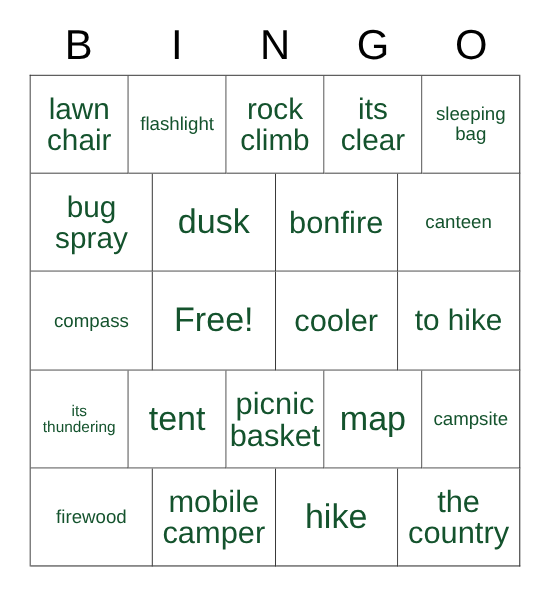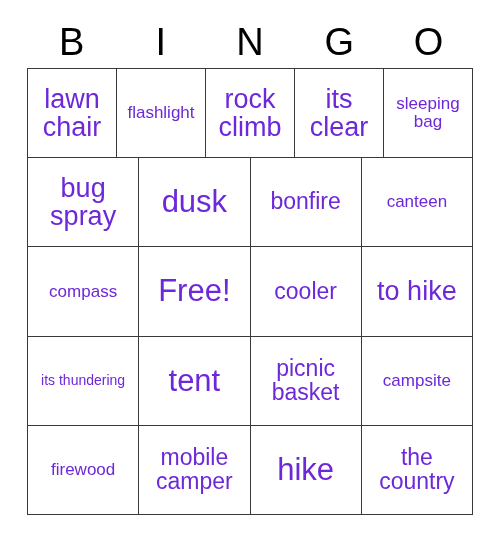--- a/index.html
+++ b/index.html
@@ -74,27 +74,27 @@
     align-items: center;
     justify-content: center;
     text-align: center;
     padding: 1px 2px;
     overflow: hidden;
   }
   .cell-text {
     display: block;
     width: 100%;
     line-height: 1.04;
-    color: #6d28d9;
+    color: #14532d;
     word-wrap: break-word;
   }
   
   .size-xl  { font-size: 31px; }
   .size-lg  { font-size: 27px; }
-  .size-md  { font-size: 23px; }
+  .size-md  { font-size: 28px; }
   .size-sm  { font-size: 17px; }
   .size-xs  { font-size: 14px; }
 </style>
 </head>
 <body style="background: rgb(255, 255, 255);">
 
 <div id="card">
 
   <div id="header-row">
     <div class="header-cell">
@@ -168,20 +168,23 @@
       <div class="grid-cell" style="background: rgb(255, 255, 255); border-right-color: rgb(58, 58, 58); border-bottom-color: rgb(58, 58, 58);">
         <span class="cell-text size-xs">its thundering</span>
       </div>
       <div class="grid-cell" style="background: rgb(255, 255, 255); border-right-color: rgb(58, 58, 58); border-bottom-color: rgb(58, 58, 58);">
         <span class="cell-text size-xl">tent</span>
       </div>
       <div class="grid-cell" style="background: rgb(255, 255, 255); border-right-color: rgb(58, 58, 58); border-bottom-color: rgb(58, 58, 58);">
         <span class="cell-text size-md">picnic basket</span>
       </div>
       <div class="grid-cell" style="background: rgb(255, 255, 255); border-right-color: rgb(58, 58, 58); border-bottom-color: rgb(58, 58, 58);">
+        <span class="cell-text size-xl">map</span>
+      </div>
+      <div class="grid-cell" style="background: rgb(255, 255, 255); border-right-color: rgb(58, 58, 58); border-bottom-color: rgb(58, 58, 58);">
         <span class="cell-text size-sm">campsite</span>
       </div>
     </div>
 
     <div class="grid-row">
       <div class="grid-cell" style="background: rgb(255, 255, 255); border-right-color: rgb(58, 58, 58); border-bottom-color: rgb(58, 58, 58);">
         <span class="cell-text size-sm">firewood</span>
       </div>
       <div class="grid-cell" style="background: rgb(255, 255, 255); border-right-color: rgb(58, 58, 58); border-bottom-color: rgb(58, 58, 58); align-items: center;">
         <span class="cell-text size-md">mobile camper</span>

